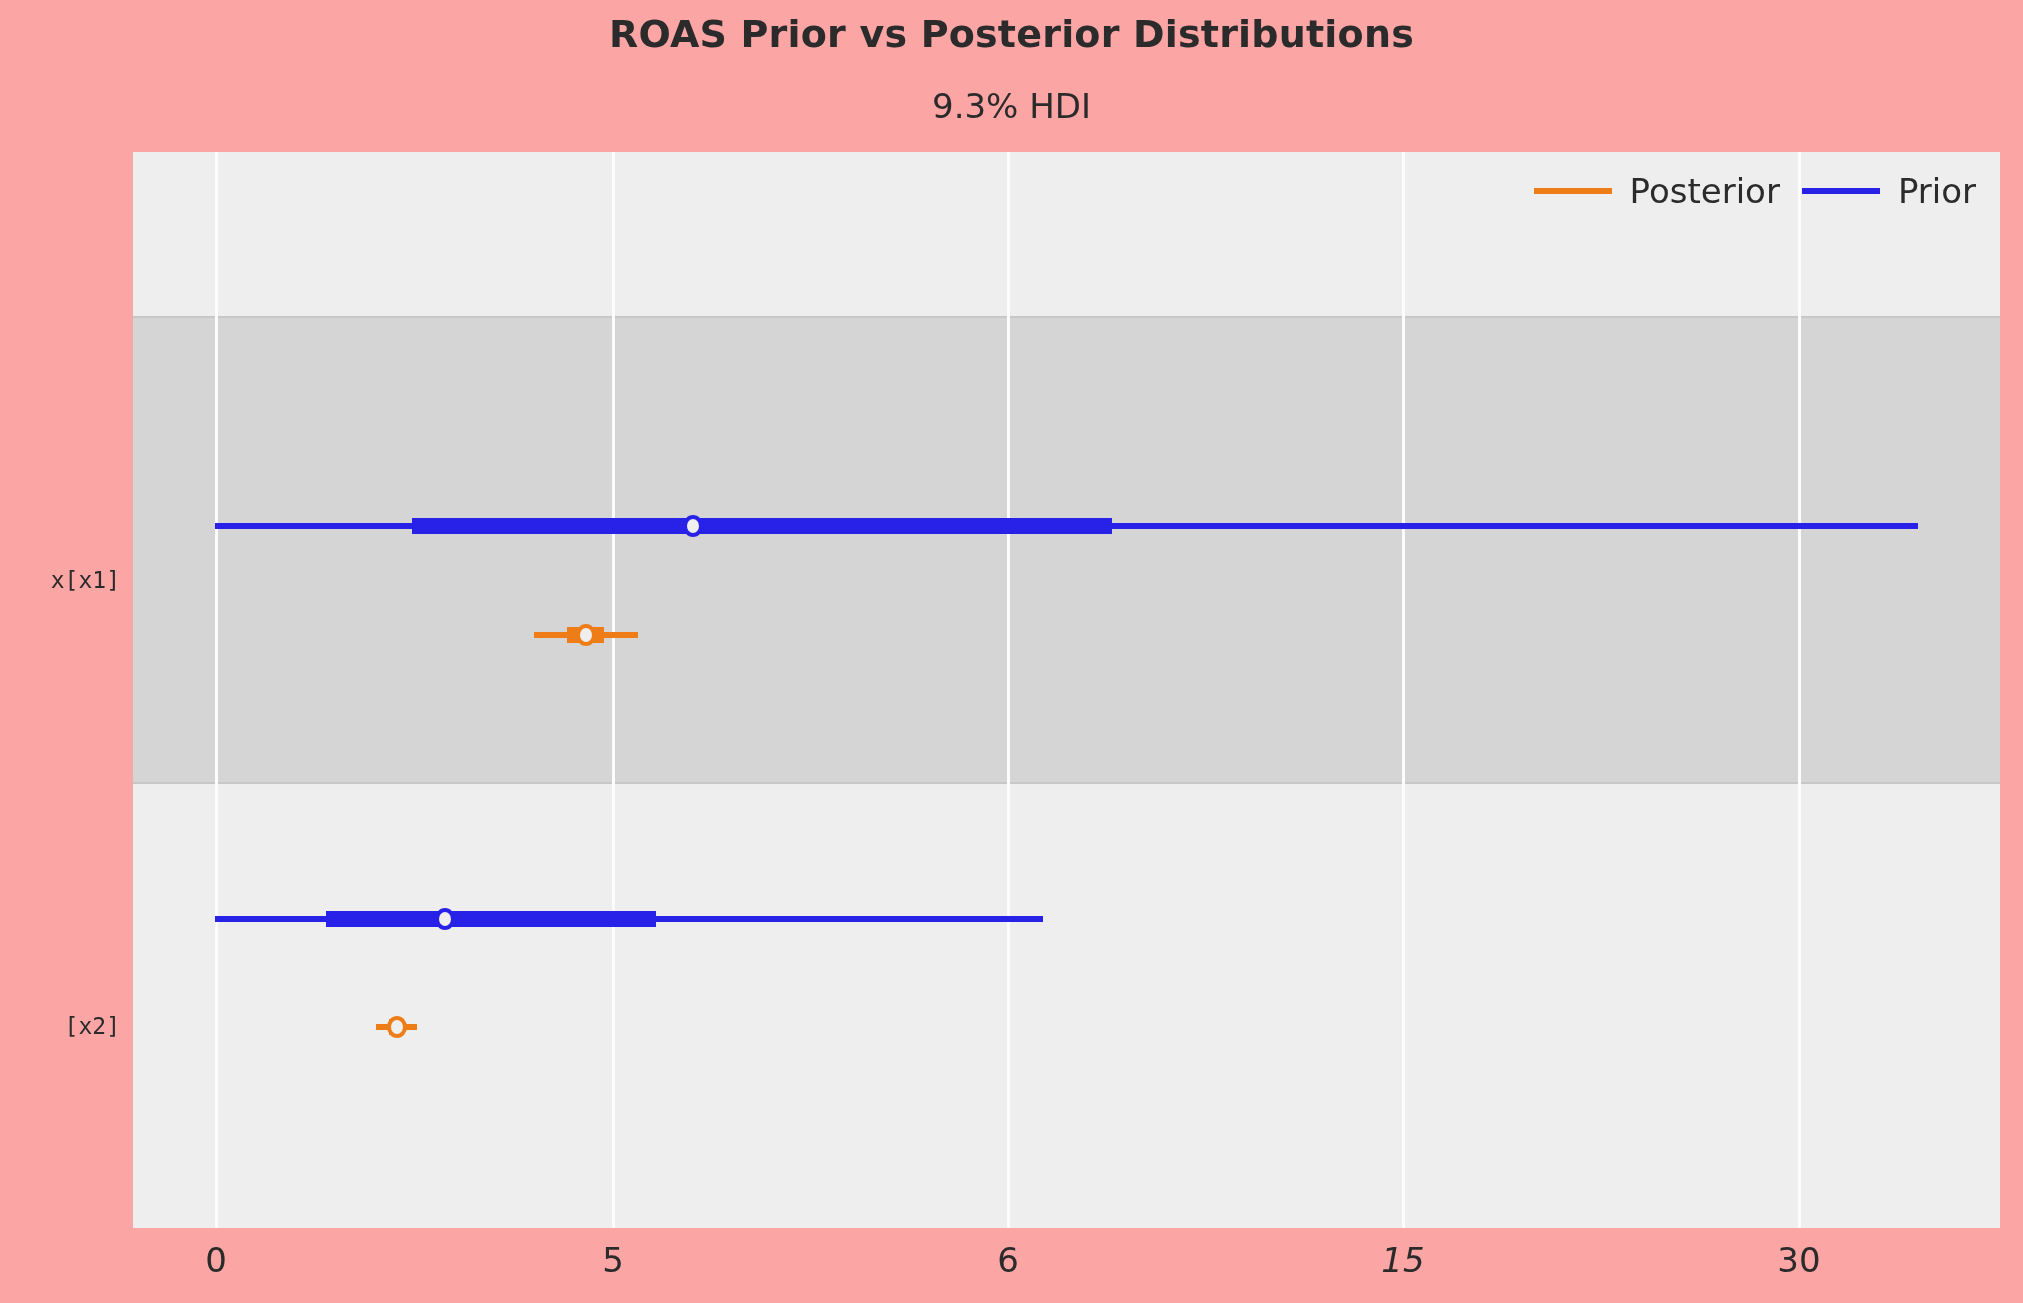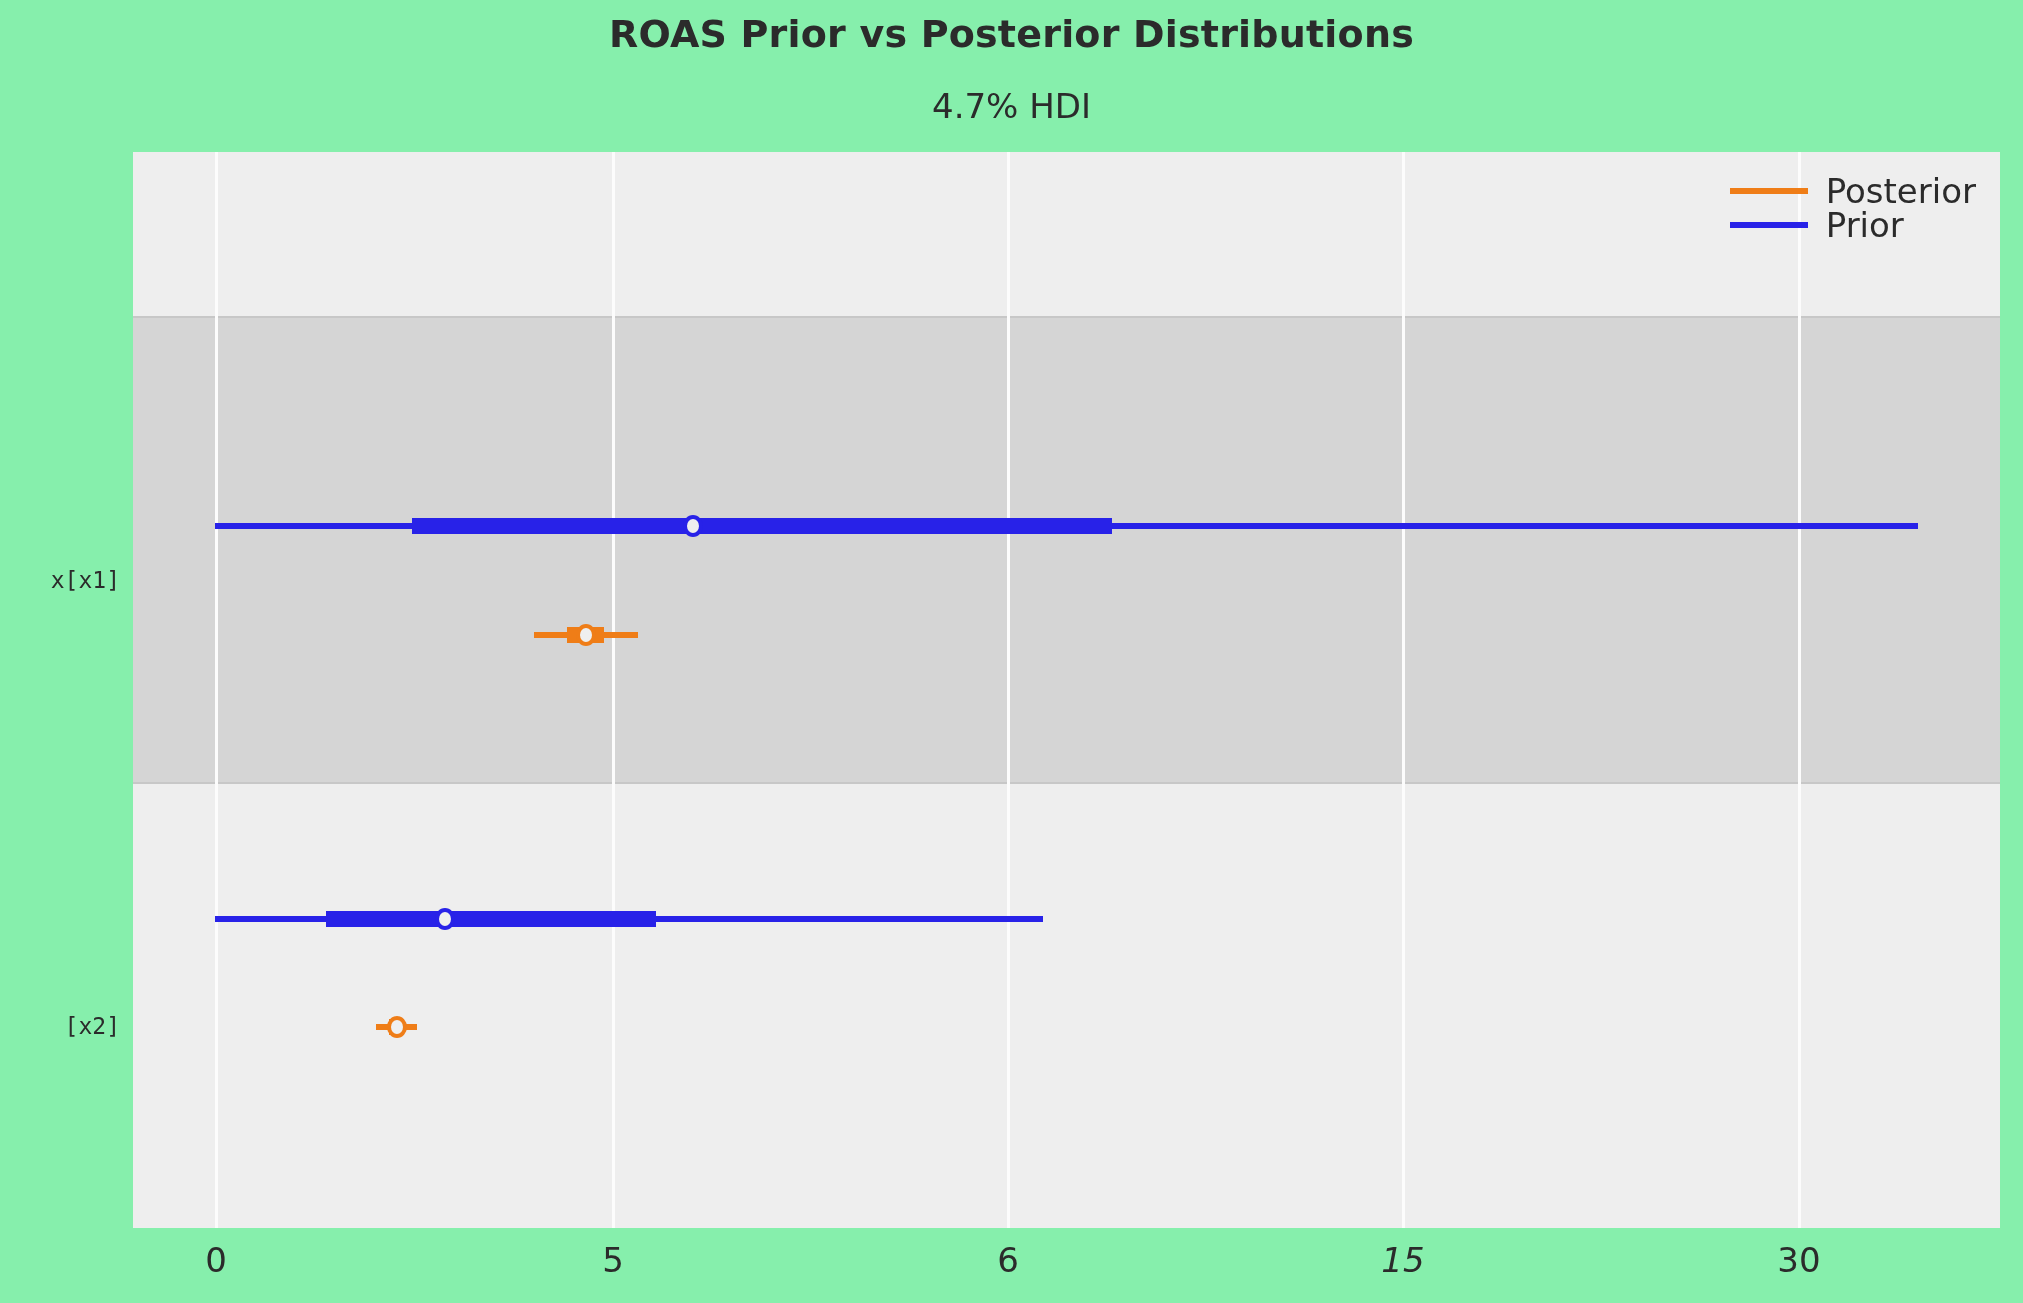--- a/index.html
+++ b/index.html
@@ -10,21 +10,21 @@
   body {
     width: 2023px;
     height: 1303px;
     font-family: "DejaVu Sans", sans-serif;
     overflow: hidden;
   }
   #figure {
     position: relative;
     width: 2023px;
     height: 1303px;
-    background: #86efac;
+    background: #fca5a5;
   }
   
   #title {
     position: absolute;
     left: 0;
     top: 12px;
     width: 2023px;
     text-align: center;
     font-size: 38px;
     font-weight: bold;
@@ -90,21 +90,22 @@
     background: #efefef;
     box-sizing: border-box;
   }
   
   #legend {
     position: absolute;
     right: 18px;
     top: 18px;
     padding: 4px 6px 8px 6px;
     display: flex;
-    flex-direction: column;
+    flex-direction: row;
+    gap: 22px;
   }
   .legend-entry {
     display: flex;
     align-items: center;
     gap: 18px;
   }
   .legend-swatch {
     width: 78px;
     height: 6px;
     display: block;
@@ -132,21 +133,21 @@
     color: #2b2b2b;
     transform: translateY(-50%);
   }
 </style>
 </head>
 <body>
 
 <div id="figure">
 
   <div id="title">ROAS Prior vs Posterior Distributions</div>
-  <div id="subtitle">4.7% HDI</div>
+  <div id="subtitle">9.3% HDI</div>
 
   <div id="axes">
 
     <div class="row-band" style="top:164px; height:468px;"></div>
 
     <div class="gridline" style="left:82px;"></div>
     <div class="gridline" style="left:479px;"></div>
     <div class="gridline" style="left:874px;"></div>
     <div class="gridline" style="left:1269px;"></div>
     <div class="gridline" style="left:1665px;"></div>

